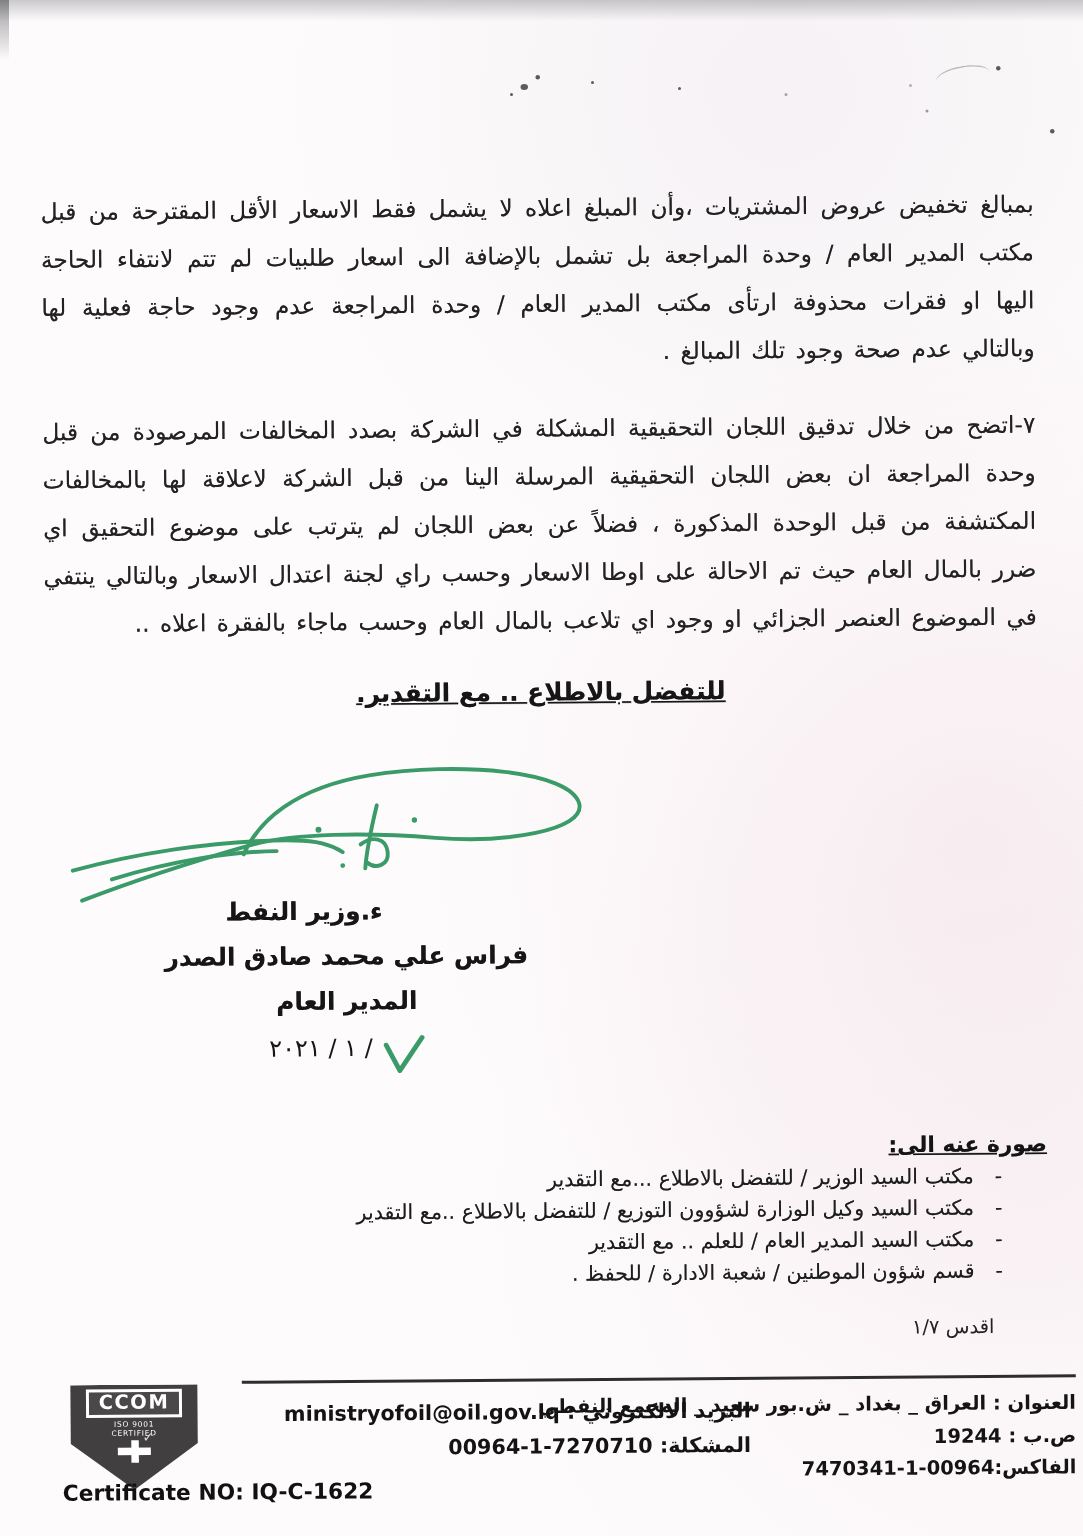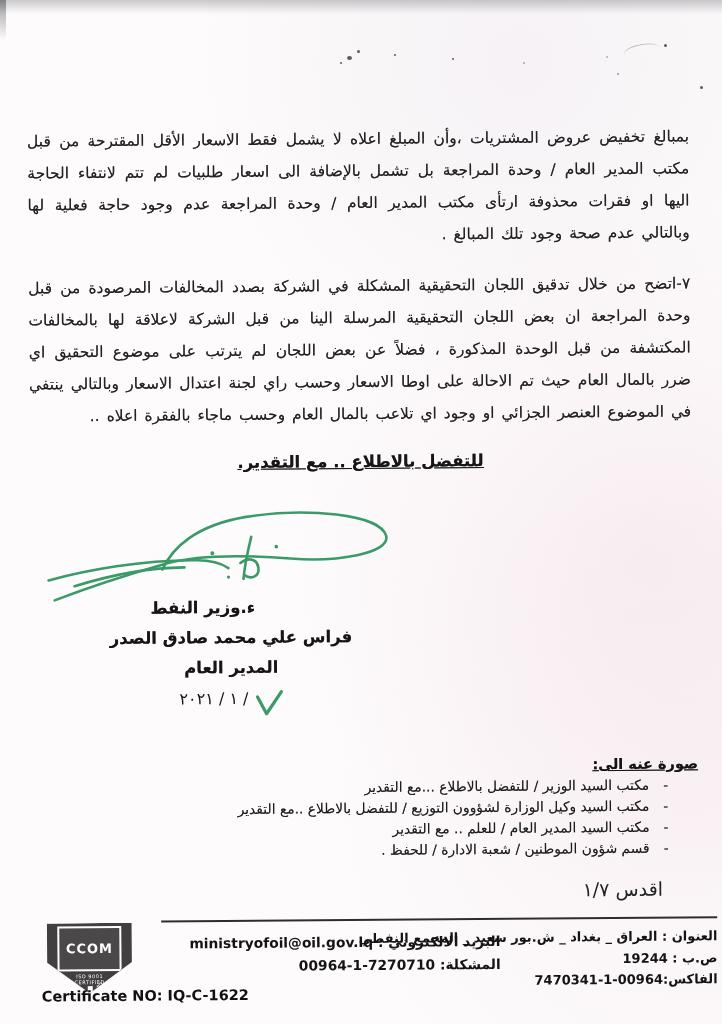--- a/index.html
+++ b/index.html
@@ -55,40 +55,40 @@
   .cc-block{position:absolute;right:26px;top:758px;direction:rtl;text-align:right;width:700px;}
   .cc-heading{
     font-weight:bold;font-size:14.5px;text-decoration:underline;margin-bottom:3px;
     color:#141414;text-shadow:0 0 .4px rgba(20,20,20,.6);
   }
   .cc-item{
     white-space:nowrap;font-size:13.8px;line-height:21px;padding-right:30px;
     color:#1d1d1d;text-shadow:0 0 .3px rgba(20,20,20,.5);
   }
   .cc-item .dash{margin-left:14px;}
-  .ref-note{position:absolute;right:62px;top:880px;direction:rtl;font-size:19px;color:#222;}
+  .ref-note{position:absolute;right:62px;top:880px;direction:rtl;font-size:13px;color:#222;}
   .footer-rule{position:absolute;left:158px;right:8px;top:919px;border-top:2.2px solid #2e2d2e;}
   .addr-col{
     position:absolute;right:8px;top:928px;direction:rtl;text-align:right;
     font-weight:bold;font-size:13px;line-height:21.5px;color:#141414;
   }
   .contact-col{
     position:absolute;left:186px;top:931px;direction:rtl;text-align:right;
     font-weight:bold;font-size:13.8px;line-height:23px;color:#141414;
   }
   .contact-col .ltr{direction:ltr;unicode-bidi:embed;}
   .ccom-badge{position:absolute;left:40px;top:921px;width:98px;height:72px;}
   .badge-shape{
     width:92px;height:70px;background:#413f40;
     clip-path:polygon(4% 0,96% 0,96% 56%,50% 100%,4% 56%);
     display:flex;flex-direction:column;align-items:center;
   }
   .ccom-box{
     margin-top:3px;border:2px solid #fff;color:#fff;background:#4a4849;
-    font-weight:bold;font-size:13px;line-height:15px;padding:13px 6px;letter-spacing:1px;
+    font-weight:bold;font-size:13px;line-height:15px;padding:0 6px;letter-spacing:1px;
   }
   .iso-text{color:#fff;font-size:5px;line-height:6px;text-align:center;margin-top:2px;letter-spacing:.5px;}
   .plus{position:relative;width:22px;height:15px;margin-top:1px;}
   .plus::before{content:"";position:absolute;left:0;right:0;top:5px;height:5px;background:#fff;}
   .plus::after{content:"";position:absolute;left:8.5px;top:0;bottom:0;width:5px;background:#fff;}
   .plus-check{position:absolute;right:-2px;top:-6px;color:#d8d8d8;font-size:9px;}
   .cert{position:absolute;left:38px;top:986px;font-weight:bold;font-size:14.5px;color:#111;}
 </style>
 </head>
 <body>

